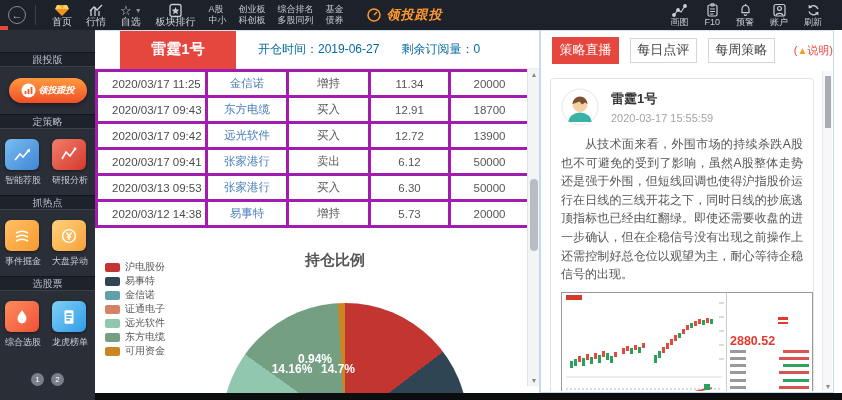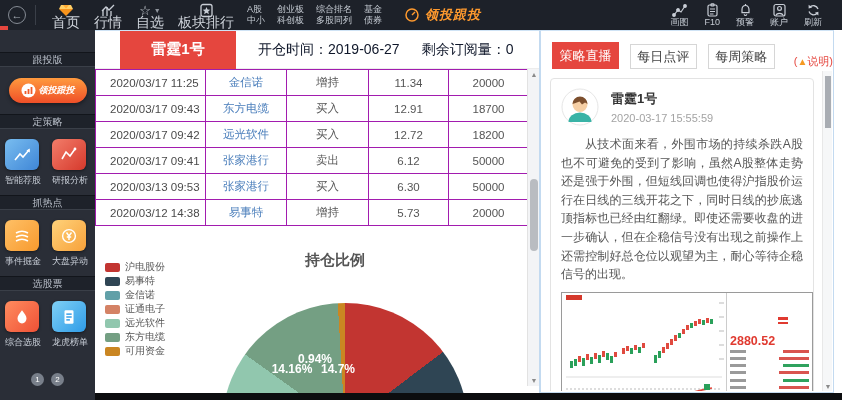--- a/index.html
+++ b/index.html
@@ -9,21 +9,21 @@
 
   
   .topbar { position:absolute; left:0; top:0; width:842px; height:30px; background:#1d2129;
     display:flex; align-items:center; padding-left:8px; color:#c9ced6; }
   .back-btn { width:18px; height:18px; border:1px solid #858b94; border-radius:50%;
     color:#aab0b8; font-size:11px; line-height:16px; text-align:center; flex:0 0 auto; }
   .tb-div { width:1px; height:20px; background:#3a3f48; margin:0 9px; }
   .nav-item { display:flex; flex-direction:column; align-items:center; justify-content:center;
     margin:0 7px; height:30px; }
   .nav-item .ic { height:14px; display:flex; align-items:center; }
-  .nav-item .lb { font-size:14px; color:#ced3da; white-space:nowrap; line-height:10px; }
+  .nav-item .lb { font-size:10px; color:#ced3da; white-space:nowrap; line-height:10px; }
   .caret { font-size:7px; color:#8e949c; margin-left:3px; }
   .mgroup { display:flex; flex-direction:column; justify-content:center; margin:0 6px; }
   .mgroup span { font-size:9px; color:#c6ccd4; line-height:11px; white-space:nowrap; }
   .logo { display:flex; align-items:center; margin-left:16px; }
   .logo-text { color:#ff9a2e; font-weight:bold; font-style:italic; font-size:13px;
     letter-spacing:1px; margin-left:5px; white-space:nowrap; }
   .tools { margin-left:auto; display:flex; margin-right:12px; }
   .tool { display:flex; flex-direction:column; align-items:center; margin:0 8px; }
   .tool .lb { font-size:9px; color:#c6ccd4; line-height:10px; white-space:nowrap; }
   .red-corner { position:absolute; left:0; top:26px; width:8px; height:4px; background:#e5463e; }
@@ -53,23 +53,23 @@
   .pager { margin-top:auto; margin-bottom:14px; display:flex; gap:7px; }
   .dot { width:13px; height:13px; border-radius:50%; background:#787f8a; color:#fff;
     font-size:8px; text-align:center; line-height:13px; }
 
   
   .main { position:absolute; left:95px; top:30px; width:445px; height:363px; background:#fff;
     border-top:1px solid #cfe3f5; border-right:1px solid #c3daf0; }
   .main-header { height:38px; display:flex; align-items:center; border-bottom:1px solid #ececec; }
   .main-tab { width:116px; height:38px; background:#e5463e; color:#fff; font-size:15px;
     font-weight:bold; display:flex; align-items:center; justify-content:center; margin-left:25px; }
-  .mh-text { font-size:14px; color:#0f172a; margin-left:22px; white-space:nowrap; }
+  .mh-text { font-size:12px; color:#0369a1; margin-left:22px; white-space:nowrap; }
   .trade-table { width:433px; border-collapse:collapse; table-layout:fixed; }
-  .trade-table td { height:26px; border:1px solid #a21caf; font-size:11.5px; text-align:center;
+  .trade-table td { height:26px; border:3px solid #a21caf; font-size:11.5px; text-align:center;
     color:#555; overflow:hidden; white-space:nowrap; }
   .trade-table td.c-time { text-align:left; padding-left:14px; color:#4a4a4a; }
   .trade-table td.c-name { color:#4a7ebb; }
   .red { color:#d9544f; } .green { color:#2fa25e; }
   .vscroll { position:absolute; right:0; top:38px; bottom:7px; width:12px; background:#f3f4f6;
     border-left:1px solid #e2e2e2; }
   .vscroll .arr { position:absolute; left:0; width:12px; font-size:7px; color:#8a8a8a; text-align:center; }
   .vscroll .thumb { position:absolute; left:2px; width:8px; border-radius:4px; background:#b9bcc1; }
   .pie-area { position:absolute; left:0; top:194px; width:433px; height:169px; overflow:hidden; }
   .pie-title { position:absolute; top:26px; left:150px; width:180px; text-align:center;
@@ -78,21 +78,21 @@
   .lg-item { display:flex; align-items:center; height:12.8px; margin-bottom:1.2px;text-align:right; }
   .lg-sw { width:15px; height:9px; border-radius:2px; margin-right:5px; flex:0 0 auto; }
   .lg-lb { font-size:10px; color:#555; white-space:nowrap; }
   .pie { position:absolute; left:127px; top:78px; width:246px; height:246px; border-radius:50%; }
   .pie-lb { position:absolute; transform:translate(-50%,-50%); color:#fff; font-weight:bold;
     font-size:12px; white-space:nowrap; }
 
   
   .right { position:absolute; left:540px; top:30px; width:294px; height:363px; background:#fff;
     border:1px solid #c3daf0; border-top-color:#cfe3f5; }
-  .rtabs { height:38px; display:flex; align-items:flex-end; padding-left:11px; }
+  .rtabs { height:38px; display:flex; align-items:center; padding-left:11px; }
   .tab-live { width:76px; height:27px; background:#e5463e; color:#fff; font-size:13px;
     display:flex; align-items:center; justify-content:center; }
   .tab-plain { width:76px; height:25px; border:1px solid #d6d6d6; background:#fff; color:#444;
     font-size:13px; display:flex; align-items:center; justify-content:center; margin-left:11px; }
   .help { margin-left:19px; font-size:11px; color:#e5463e; white-space:nowrap; }
   .help .tri { color:#f59a23; font-size:10px; }
   .rscrollarea { position:absolute; left:1px; right:11px; top:40px; bottom:1px; overflow:hidden; }
   .card { margin:7px 8px 0 8px; border:1px solid #e3e3e3; border-radius:4px; background:#fff;
     padding:9px 10px; }
   .post-head { display:flex; align-items:flex-start; }
@@ -379,21 +379,21 @@
           <td class="c-name">东方电缆</td>
           <td class="red">买入</td>
           <td class="red">12.91</td>
           <td>18700</td>
         </tr>
         <tr>
           <td class="c-time">2020/03/17 09:42</td>
           <td class="c-name">远光软件</td>
           <td class="red">买入</td>
           <td class="red">12.72</td>
-          <td>18200</td>
+          <td>13900</td>
         </tr>
         <tr>
           <td class="c-time">2020/03/17 09:41</td>
           <td class="c-name">张家港行</td>
           <td class="green">卖出</td>
           <td class="green">6.12</td>
           <td>50000</td>
         </tr>
         <tr>
           <td class="c-time">2020/03/13 09:53</td>

